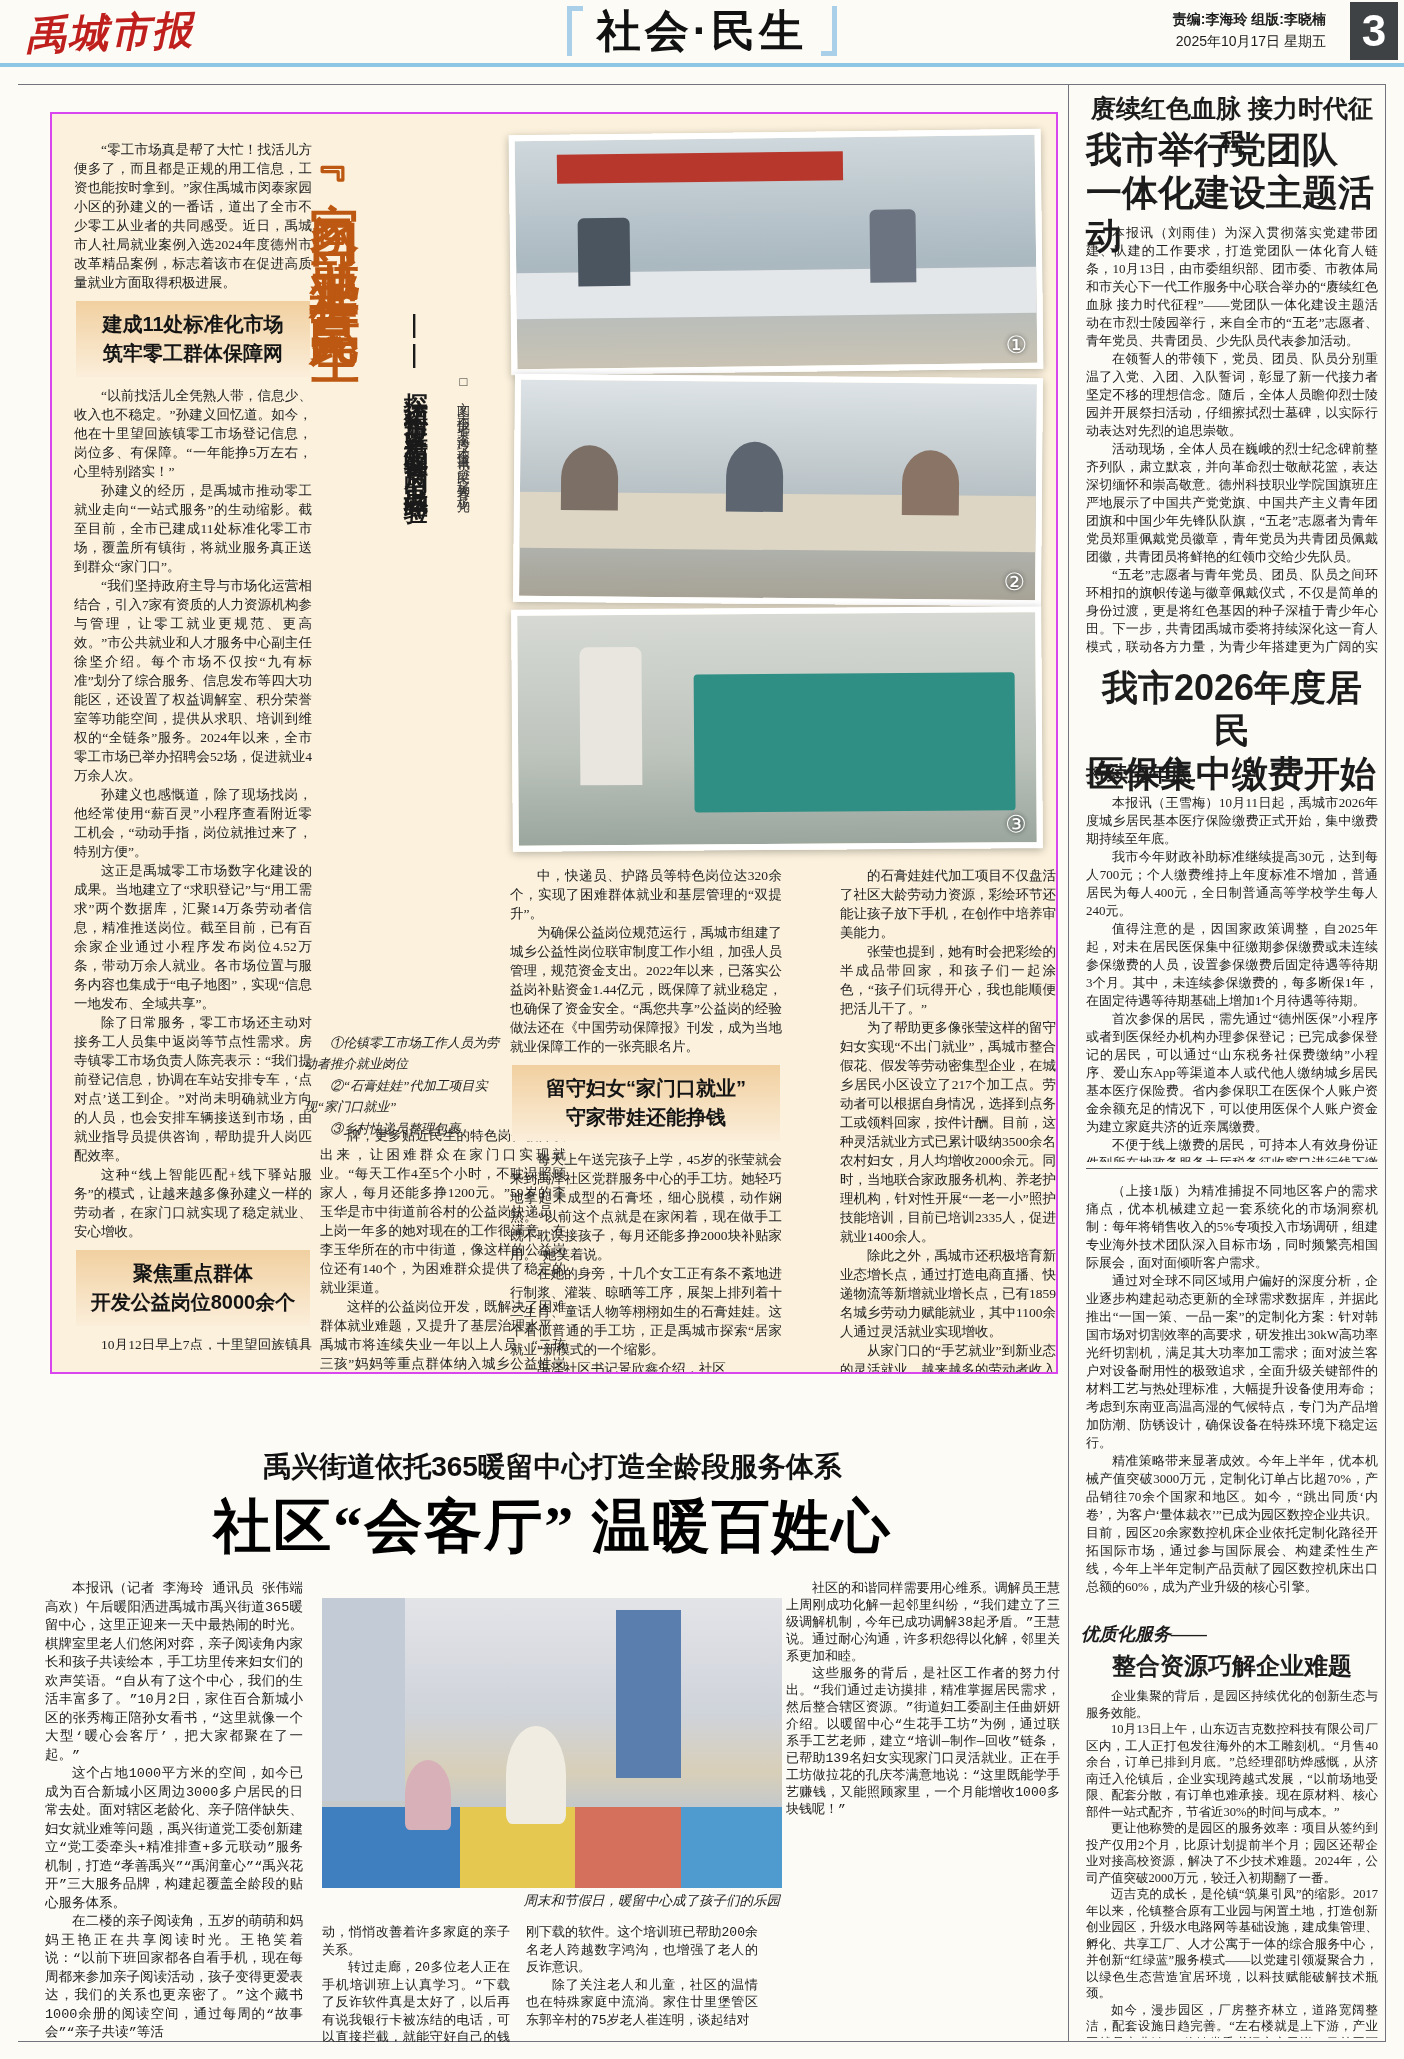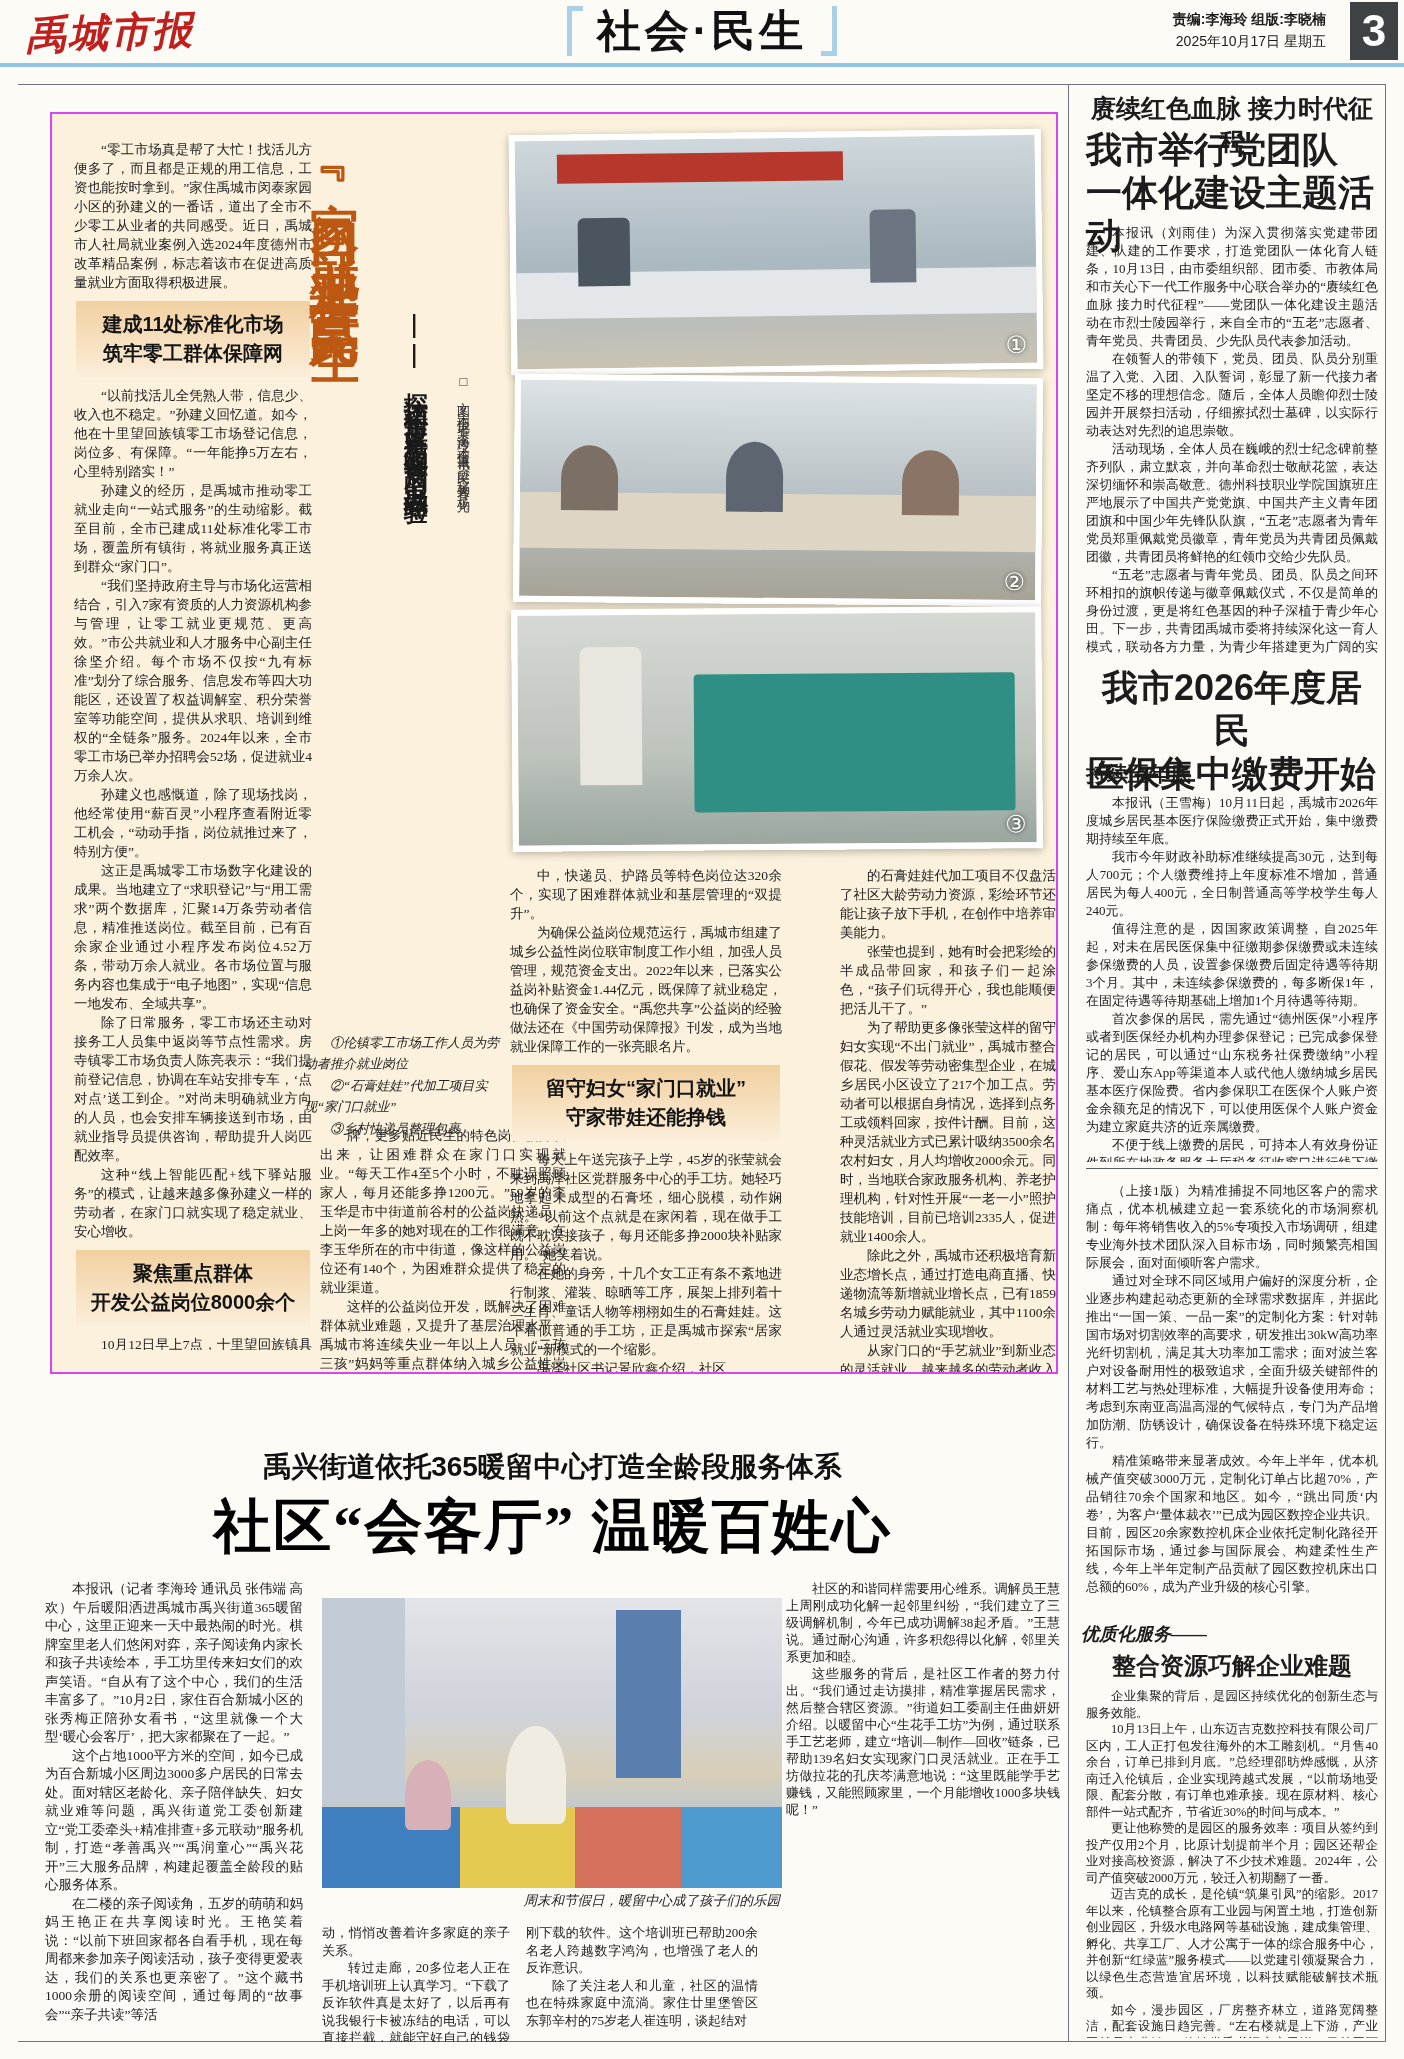--- a/index.html
+++ b/index.html
@@ -66,21 +66,21 @@
   #col2x { left:268px; top:1012px; width:246px; height:246px; }
   #colC  { left:458px; top:752px; width:272px; height:506px; }
   #colD  { left:788px; top:752px; width:216px; height:506px; }
 
   
   #b-kicker { position:absolute; left:45px; top:1448px; width:1015px; text-align:center;
               font-size:28px; font-weight:bold; color:#111; }
   #b-headline { position:absolute; left:45px; top:1488px; width:1015px; text-align:center;
                 font-family:"Liberation Serif", serif; font-weight:bold; font-size:58px;
                 letter-spacing:2px; color:#000; }
-  .bcol { position:absolute; overflow:hidden; font-family:Liberation Serif, serif;
+  .bcol { position:absolute; overflow:hidden; font-family:Liberation Mono, monospace;
           font-size:13.5px; line-height:18.5px; color:#222; }
   .bcol p { text-indent:2em; text-align:justify; }
   #b-col1 { left:45px;  top:1580px; width:258px; height:460px; }
   #b-col2 { left:322px; top:1924px; width:188px; height:118px; font-size:13px; line-height:17.5px; }
   #b-col3 { left:526px; top:1924px; width:232px; height:118px; font-size:13px; line-height:17.5px; }
   #b-col4 { left:786px; top:1580px; width:274px; height:460px; font-size:13px; line-height:17px; }
   #b-photo { position:absolute; left:322px; top:1598px; width:460px; height:290px;
              background:linear-gradient(180deg,#e3e4e8 0%,#cfd3da 40%,#d8cfb8 60%,#b7c4d8 80%,#c8b98a 100%);
              overflow:hidden; }
   #b-caption { position:absolute; left:420px; top:1892px; width:360px; text-align:right;

